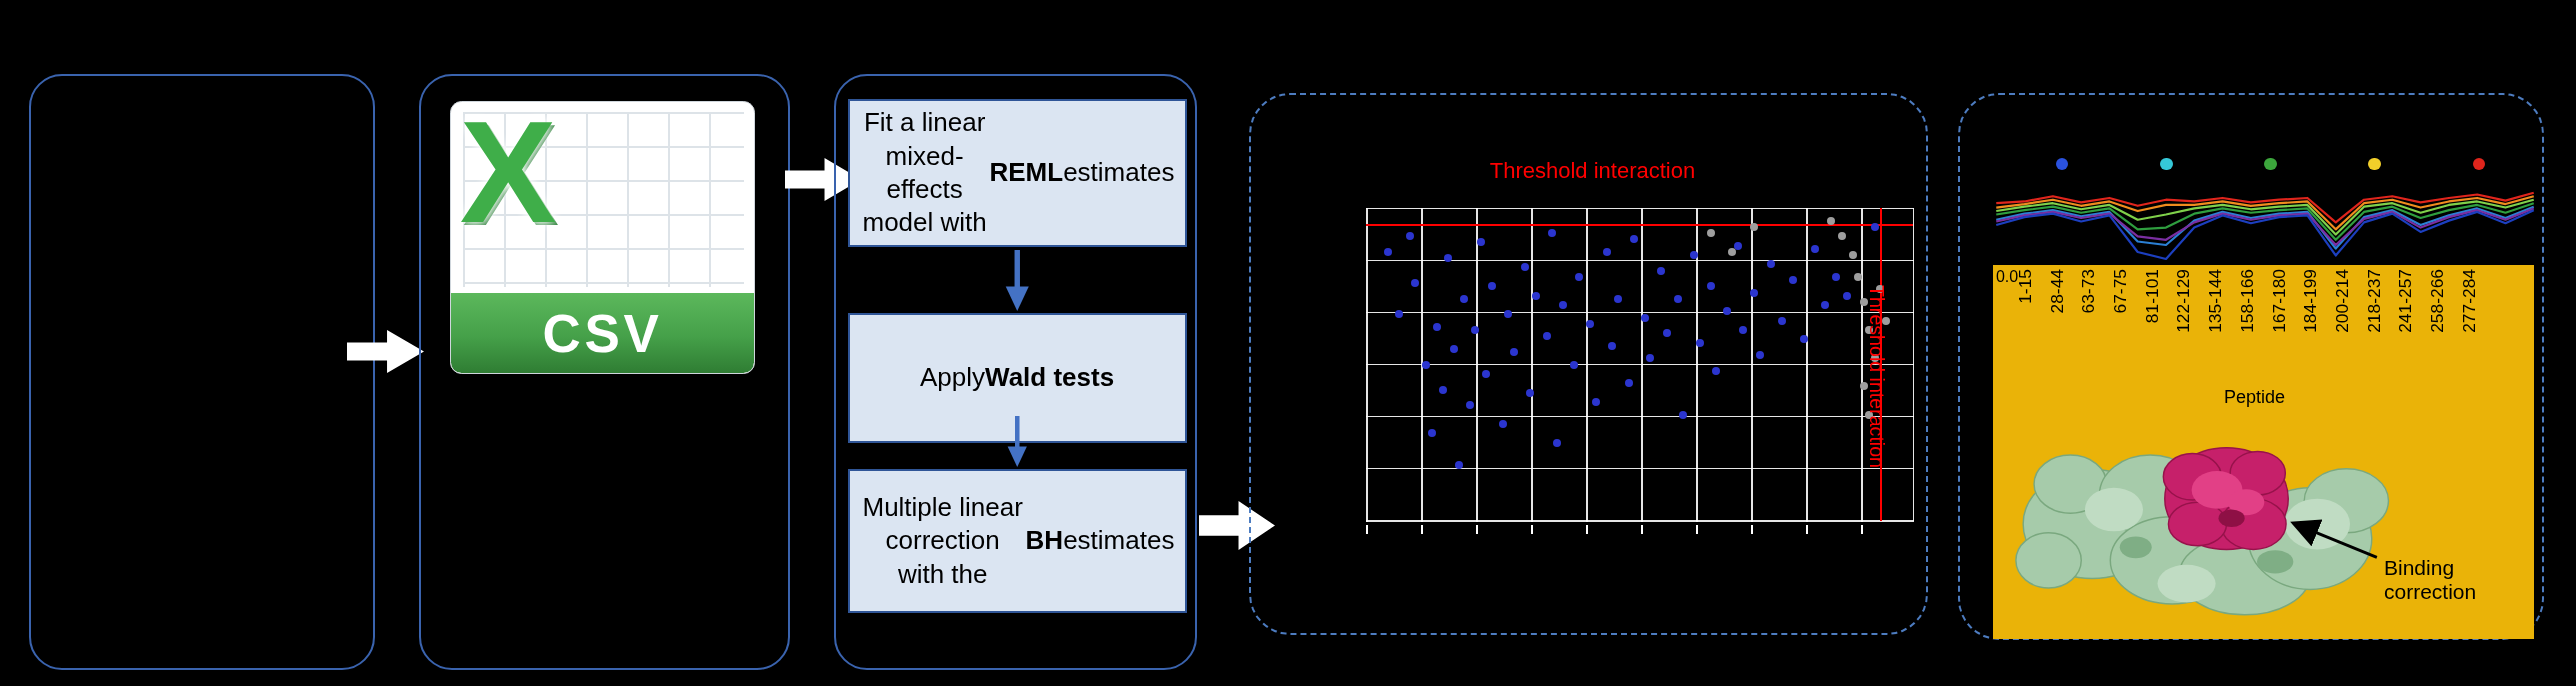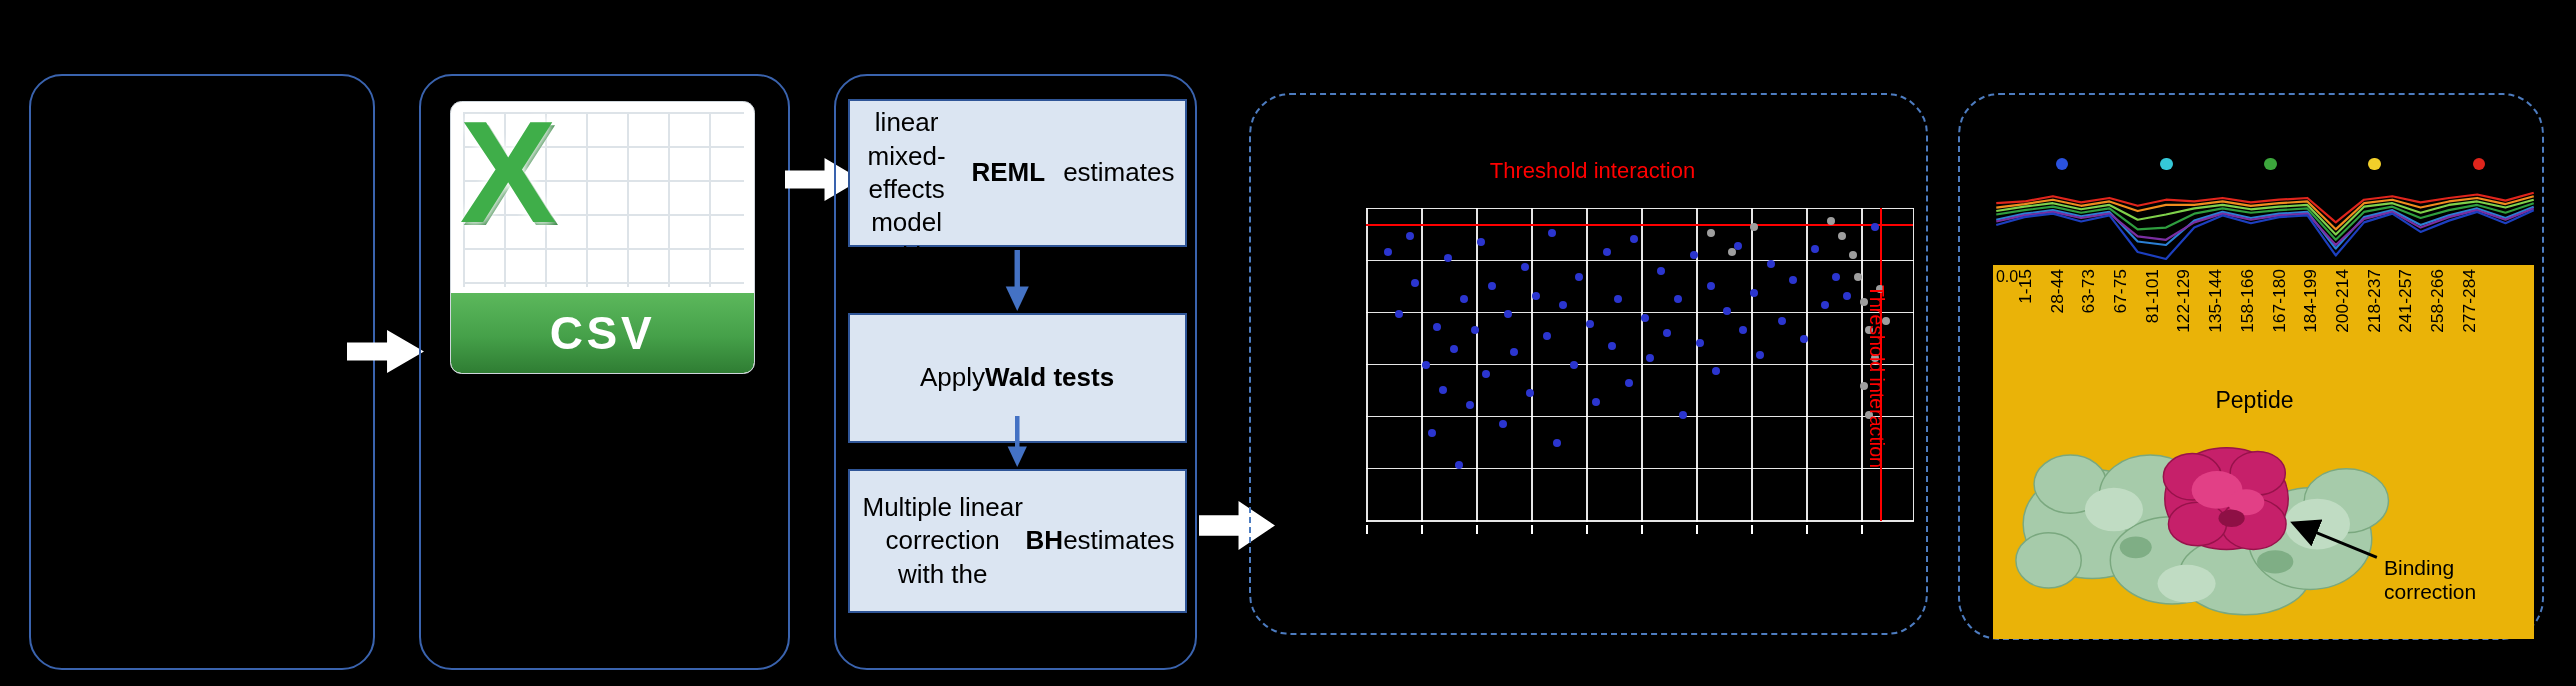--- a/index.html
+++ b/index.html
@@ -28,28 +28,28 @@
   .csv-sheet{position:absolute;inset:0;background:#fff;border:1.5px solid #cfd6dc;border-radius:11.6px;overflow:hidden;}
   .csv-grid{position:absolute;left:11.6px;right:10.2px;top:10.2px;bottom:86px;
             background-image:linear-gradient(to right,#dde3e8 2.2px,transparent 2.2px),
                              linear-gradient(to bottom,#dde3e8 2.2px,transparent 2.2px);
             background-size:41px 34px;}
   .csv-x{position:absolute;left:8.7px;top:-13px;font-size:145px;font-weight:bold;
          color:var(--csv_green);text-shadow:0 0 10.2px #ffffff,0 0 10.2px #ffffff,2.9px 2.9px 0 #1f7a2d;}
   .csv-ribbon{position:absolute;left:0;right:0;bottom:0;height:80px;
               background:linear-gradient(#5cb85c,var(--csv_ribbon) 55%,#2f7d33);
               border-radius:0 0 10.2px 10.2px;display:flex;align-items:center;justify-content:center;}
-  .csv-ribbon span{color:#fff;font-weight:bold;font-size:46px;letter-spacing:3.6px;}
+  .csv-ribbon span{color:#fff;font-weight:bold;font-size:53px;letter-spacing:3.6px;}
 
   
   .step-box{position:absolute;left:11.6px;width:339px;background:var(--box_fill);
             border:2.2px solid var(--box_border);box-sizing:border-box;color:#000;
             display:flex;align-items:center;justify-content:center;text-align:center;
             font-size:26px;line-height:1.28;padding:0 10.2px;white-space:pre-line;}
-  #step-1{top:23px;height:148px;gap:18px;}
+  #step-1{top:23px;height:148px;}
   #step-2{top:237px;height:130px;}
   #step-3{top:393px;height:144px;}
   .down-arrow{position:absolute;left:166px;width:30.5px;}
   #darrow-1{top:174px;height:61px;}
   #darrow-2{top:340px;height:51px;}
 
   
   .scatter-title{position:absolute;left:116px;top:63px;width:451px;text-align:center;
                  color:var(--threshold_red);font-size:22px;}
   #scatter-plot{position:absolute;left:115px;top:113px;width:547px;height:313px;background-color:#000;
@@ -69,21 +69,21 @@
 
   
   .legend-dots{position:absolute;left:96px;top:63px;width:429px;display:flex;justify-content:space-between;}
   .legend-dot{width:12.4px;height:12.4px;border-radius:50%;}
   #mini-chart{position:absolute;left:29px;top:80px;width:552px;height:102px;}
   .white-area{position:absolute;left:33px;top:170px;width:541px;height:374px;background:#eab308;}
   .ytick{position:absolute;left:2.9px;top:2.9px;font-size:16px;color:#000;}
   #peptide-labels{position:absolute;left:22px;top:0;right:0;height:116px;}
   .pep-label{position:absolute;top:4.4px;font-size:17.4px;color:#000;white-space:nowrap;
              transform-origin:0 0;transform:rotate(-90deg) translateX(-100%);}
-  .pep-xlabel{position:absolute;left:0;top:122px;width:523px;text-align:center;font-size:23px;color:#000;}
+  .pep-xlabel{position:absolute;left:0;top:122px;width:523px;text-align:center;font-size:18px;color:#000;}
   #protein-svg{position:absolute;left:11.6px;top:150px;width:398px;height:221px;}
   .blob-green{fill:var(--protein_green);stroke:var(--protein_green_dark);stroke-width:2;}
   .blob-green-light{fill:#c0dcc3;stroke:none;}
   .blob-green-dark{fill:#7fae85;stroke:none;}
   .blob-magenta{fill:var(--binding_magenta);stroke:var(--binding_magenta_dark);stroke-width:2;}
   .blob-magenta-light{fill:#e24086;stroke:none;}
   .blob-magenta-dark{fill:#8e1045;stroke:none;}
   .annotation{position:absolute;left:391px;top:291px;width:120px;font-size:21px;line-height:1.15;color:#000;}
 </style>
 </head>

